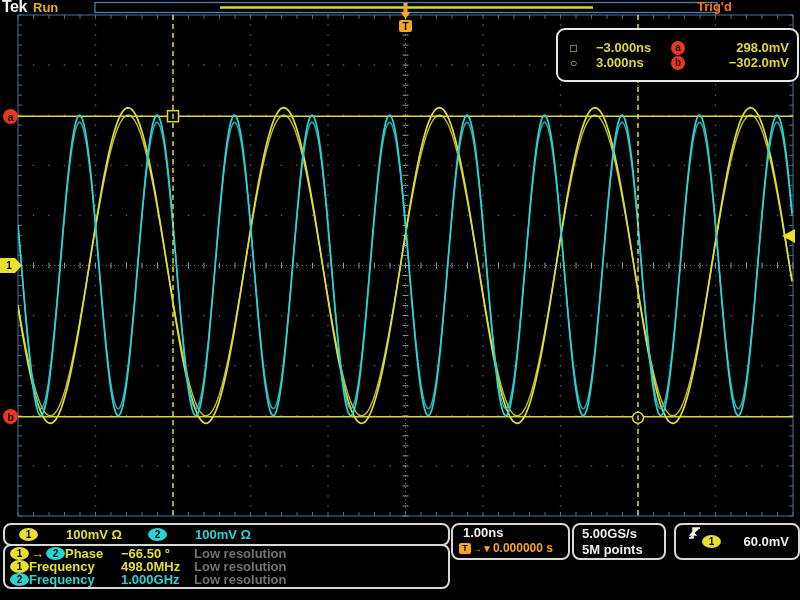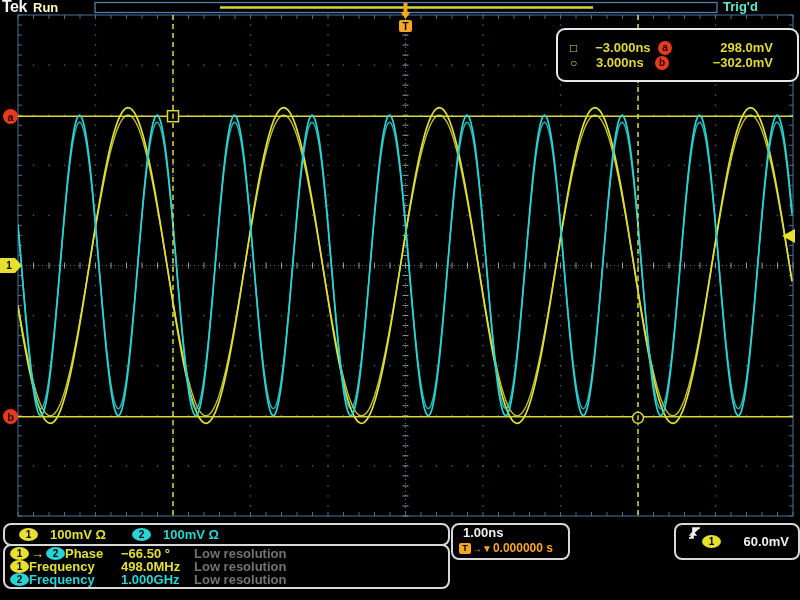--- a/index.html
+++ b/index.html
@@ -2,45 +2,45 @@
 <html><head>
 <meta charset="utf-8">
 <style>
   html,body{margin:0;padding:0;background:#000;}
   #screen{position:relative;width:800px;height:600px;background:#000;overflow:hidden;
           font-family:"Liberation Sans",sans-serif;font-weight:bold;}
   .abs{position:absolute;}
   svg{position:absolute;left:0;top:0;}
   
   .tek{left:2px;top:-2px;font-size:16px;color:#f2f2f2;letter-spacing:-0.5px;}
-  .run{left:33px;top:0px;font-size:13px;color:#fef9c3;}
-  .trigd{left:723px;top:-1px;font-size:13px;color:#5eead4;text-align:center;}
+  .run{left:33px;top:0px;font-size:13px;color:#eab308;}
+  .trigd{left:697px;top:-1px;font-size:13px;color:#f97316;text-align:center;}
   
   .bchip{display:inline-flex;align-items:center;justify-content:center;
          border-radius:50%;color:#000;font-size:10px;font-weight:bold;}
   .b-y{background:#e8e030;}
   .b-c{background:#2bd4d4;}
   .b-r{background:#e8391f;color:#1a0500;}
   .b-o{background:#f5a623;border-radius:2px;color:#000;}
   .chipsize{width:19px;height:13px;}
   .absbadge{position:absolute;display:flex;align-items:center;justify-content:center;}
   
   #cursorbox{left:556px;top:28px;width:239px;height:50px;border:2px solid #e8e8e8;
              border-radius:9px;background:#000;color:#e0d838;font-size:13px;
              display:flex;flex-direction:column;justify-content:center;gap:0px;}
   .crow{display:flex;align-items:center;height:15px;}
   .csym{width:26px;padding-left:12px;font-size:12px;font-weight:normal;}
   .ctime{flex:1;}
   .cbadge{width:30px;display:flex;justify-content:center;}
   .cbadge .bchip{width:14px;height:14px;font-size:10px;}
-  .cval{width:96px;text-align:right;padding-right:24px;}
+  .cval{width:96px;text-align:right;padding-right:8px;}
   
   .box{border:2px solid #d8d8d8;border-radius:8px;background:#000;}
   #chbox{left:3px;top:523px;width:443px;height:19px;display:flex;align-items:center;font-size:13px;}
-  #chbox .gap1{margin-left:14px;} .gap2{margin-left:12px;} .gap3{margin-left:26px;}
+  #chbox .gap1{margin-left:14px;} .gap2{margin-left:28px;} .gap3{margin-left:26px;}
   .ytext{color:#e0e034;} .ctext{color:#2bd4d4;}
   #measbox{left:3px;top:544px;width:443px;height:40px;font-size:13px;padding-top:1px;}
   .mrow{position:relative;height:13px;display:flex;align-items:center;}
   .mlead{display:inline-flex;align-items:center;margin-left:5px;gap:2px;}
   .mname{}
   .mval{position:absolute;left:116px;}
   .mnote{position:absolute;left:189px;color:#737373;}
   #tbbox{left:451px;top:523px;width:115px;height:33px;font-size:13px;}
   #tbbox .l1{margin:0 0 0 10px;color:#f0f0f0;}
   #tbbox .l2{margin:1px 0 0 6px;color:#f5a623;font-size:12px;display:flex;align-items:center;gap:1px;}
@@ -1292,20 +1292,24 @@
 
   <div class="abs box" id="tbbox">
     <div class="l1">1.00ns</div>
     <div class="l2">
       <span class="bchip b-o" style="width:12px;height:11px;font-size:9px;">T</span>
       <span style="font-size:10px;">→▼</span>
       <span>0.000000 s</span>
     </div>
   </div>
 
+  <div class="abs box" id="recbox">
+    <div>5.00GS/s</div>
+    <div>5M points</div>
+  </div>
 
   <div class="abs box" id="trigbox">
     <span class="bchip b-y chipsize" style="margin-left:26px;">1</span>
     <svg class="slope-icon" width="13" height="15">
       <path d="M1,13 H5 V3 H12 M5,7 l-2.5,3 h5 z" stroke="#f0f0f0" stroke-width="1.6" fill="#f0f0f0" fill-rule="evenodd"></path>
     </svg>
     <span style="flex:1;text-align:right;padding-right:9px;">60.0mV</span>
   </div>
 
 </div>

